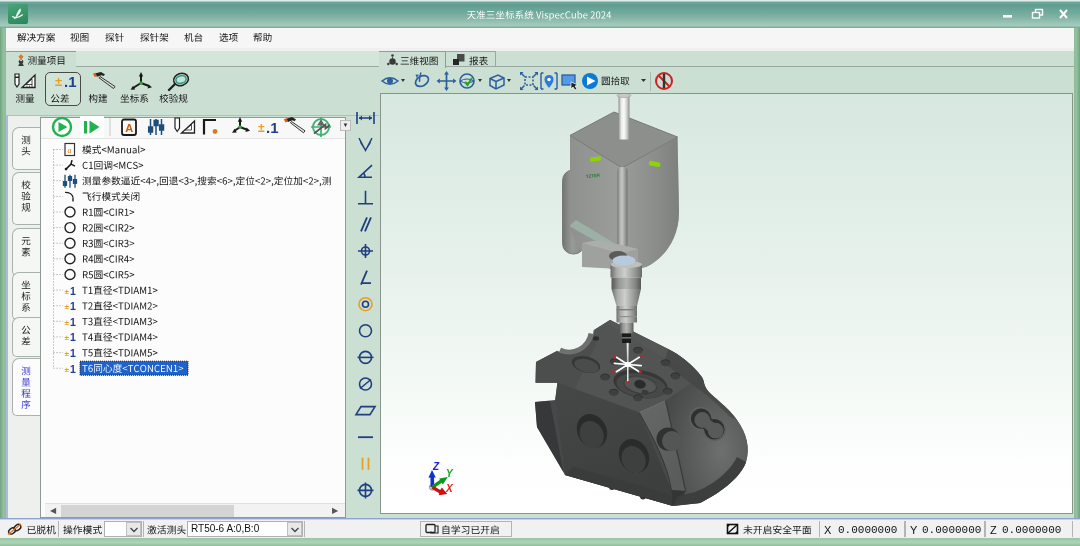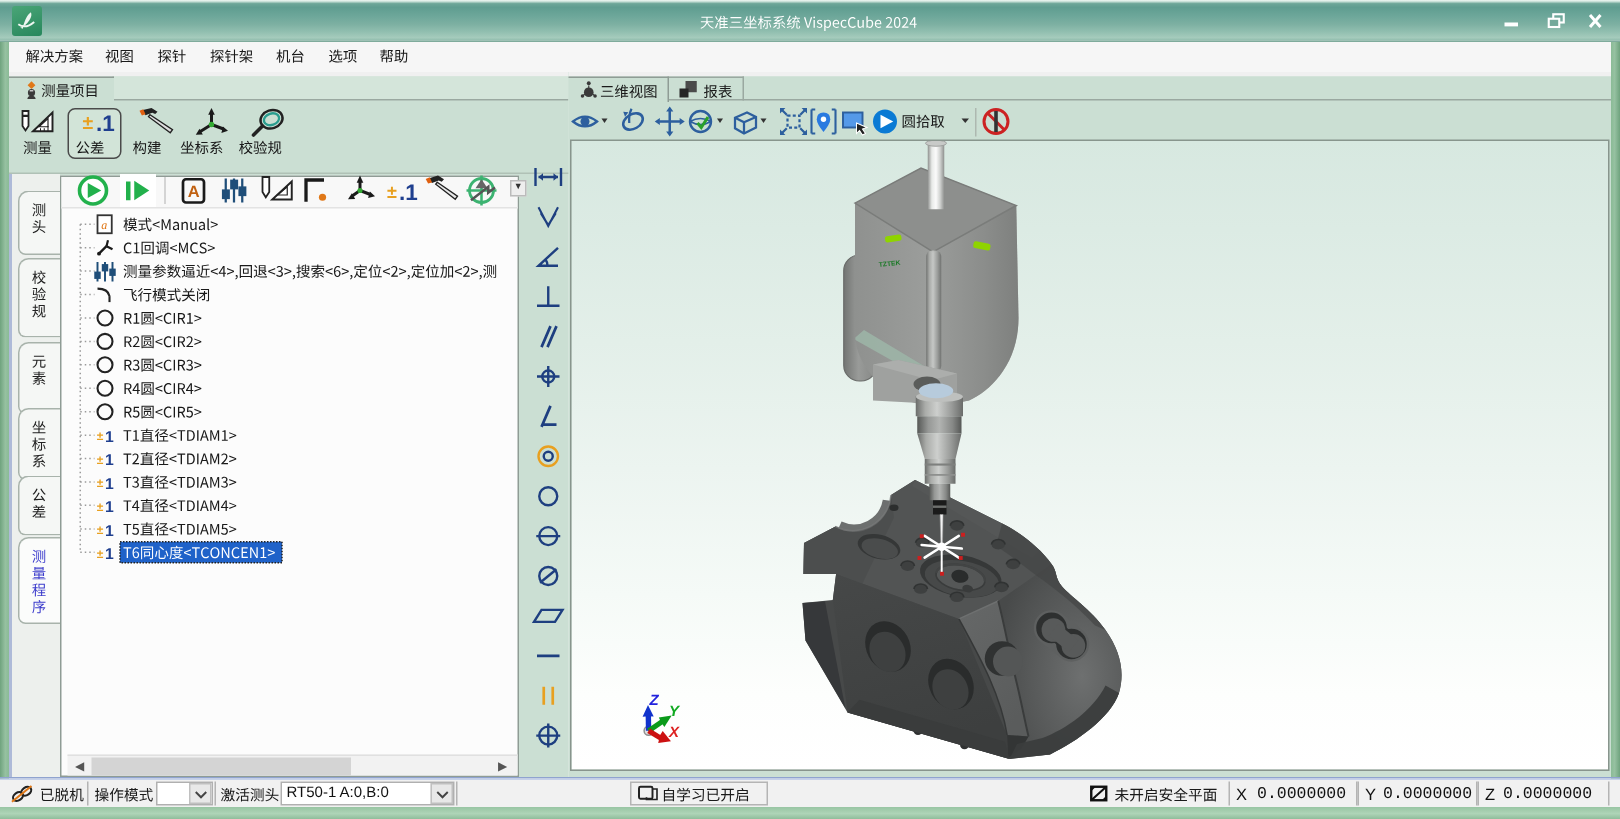--- a/index.html
+++ b/index.html
@@ -495,21 +495,21 @@
         <path d="M10 3 l3 0 l0 7 l-7 0 l0 -1.5" fill="none" stroke="#222" stroke-width="1.1"></path>
       </svg>
       <svg class="abs" style="left:726px;top:3px;" width="14" height="12" viewBox="0 0 14 12">
         <rect x="1.5" y="1.5" width="10" height="9" fill="none" stroke="#111" stroke-width="1.6"></rect>
         <path d="M1.5 10.5 L11.5 1.5 M3.5 1.5 L1.5 3.5 M11.5 8.5 L9.5 10.5" stroke="#111" stroke-width="1.4"></path>
       </svg>
       <div class="scell" style="left:820px;width:86px;border-left:1px solid #b4b4b4;margin-left:-1px;"></div>
       <div class="scell" style="left:906px;width:80px;border-left:1px solid #b4b4b4;margin-left:-1px;"></div>
       <div class="scell" style="left:986px;width:88px;border-left:1px solid #b4b4b4;margin-left:-1px;"></div>
     </div>
-    <div class="abs" style="left:191px;top:523px;font-size:10px;color:#111;">RT50-1 A:0,B:0</div>
+    <div class="abs" style="left:191px;top:523px;font-size:10px;color:#111;">RT50-6 A:0,B:0</div>
     <div class="abs" style="left:287px;top:522px;width:15px;height:14px;background:#e8e8e8;border:1px solid #c0c0c0;"></div>
     <svg class="abs" style="left:290px;top:527px" width="10" height="6" viewBox="0 0 10 6">
       <path d="M1.5 1 l3.5 3.5 l3.5 -3.5" fill="none" stroke="#444" stroke-width="1.3"></path>
     </svg>
     <div class="abs" style="left:126px;top:522px;width:15px;height:14px;background:#e8e8e8;border:1px solid #c0c0c0;"></div>
     <svg class="abs" style="left:129px;top:527px" width="10" height="6" viewBox="0 0 10 6">
       <path d="M1.5 1 l3.5 3.5 l3.5 -3.5" fill="none" stroke="#444" stroke-width="1.3"></path>
     </svg>
     <div class="abs" style="left:824px;top:523.5px;font-size:11px;color:#111;">X</div>
     <div class="abs" style="left:838px;top:524px;font-family:'Liberation Mono',monospace;font-size:11px;color:#111;">0.0000000</div>

